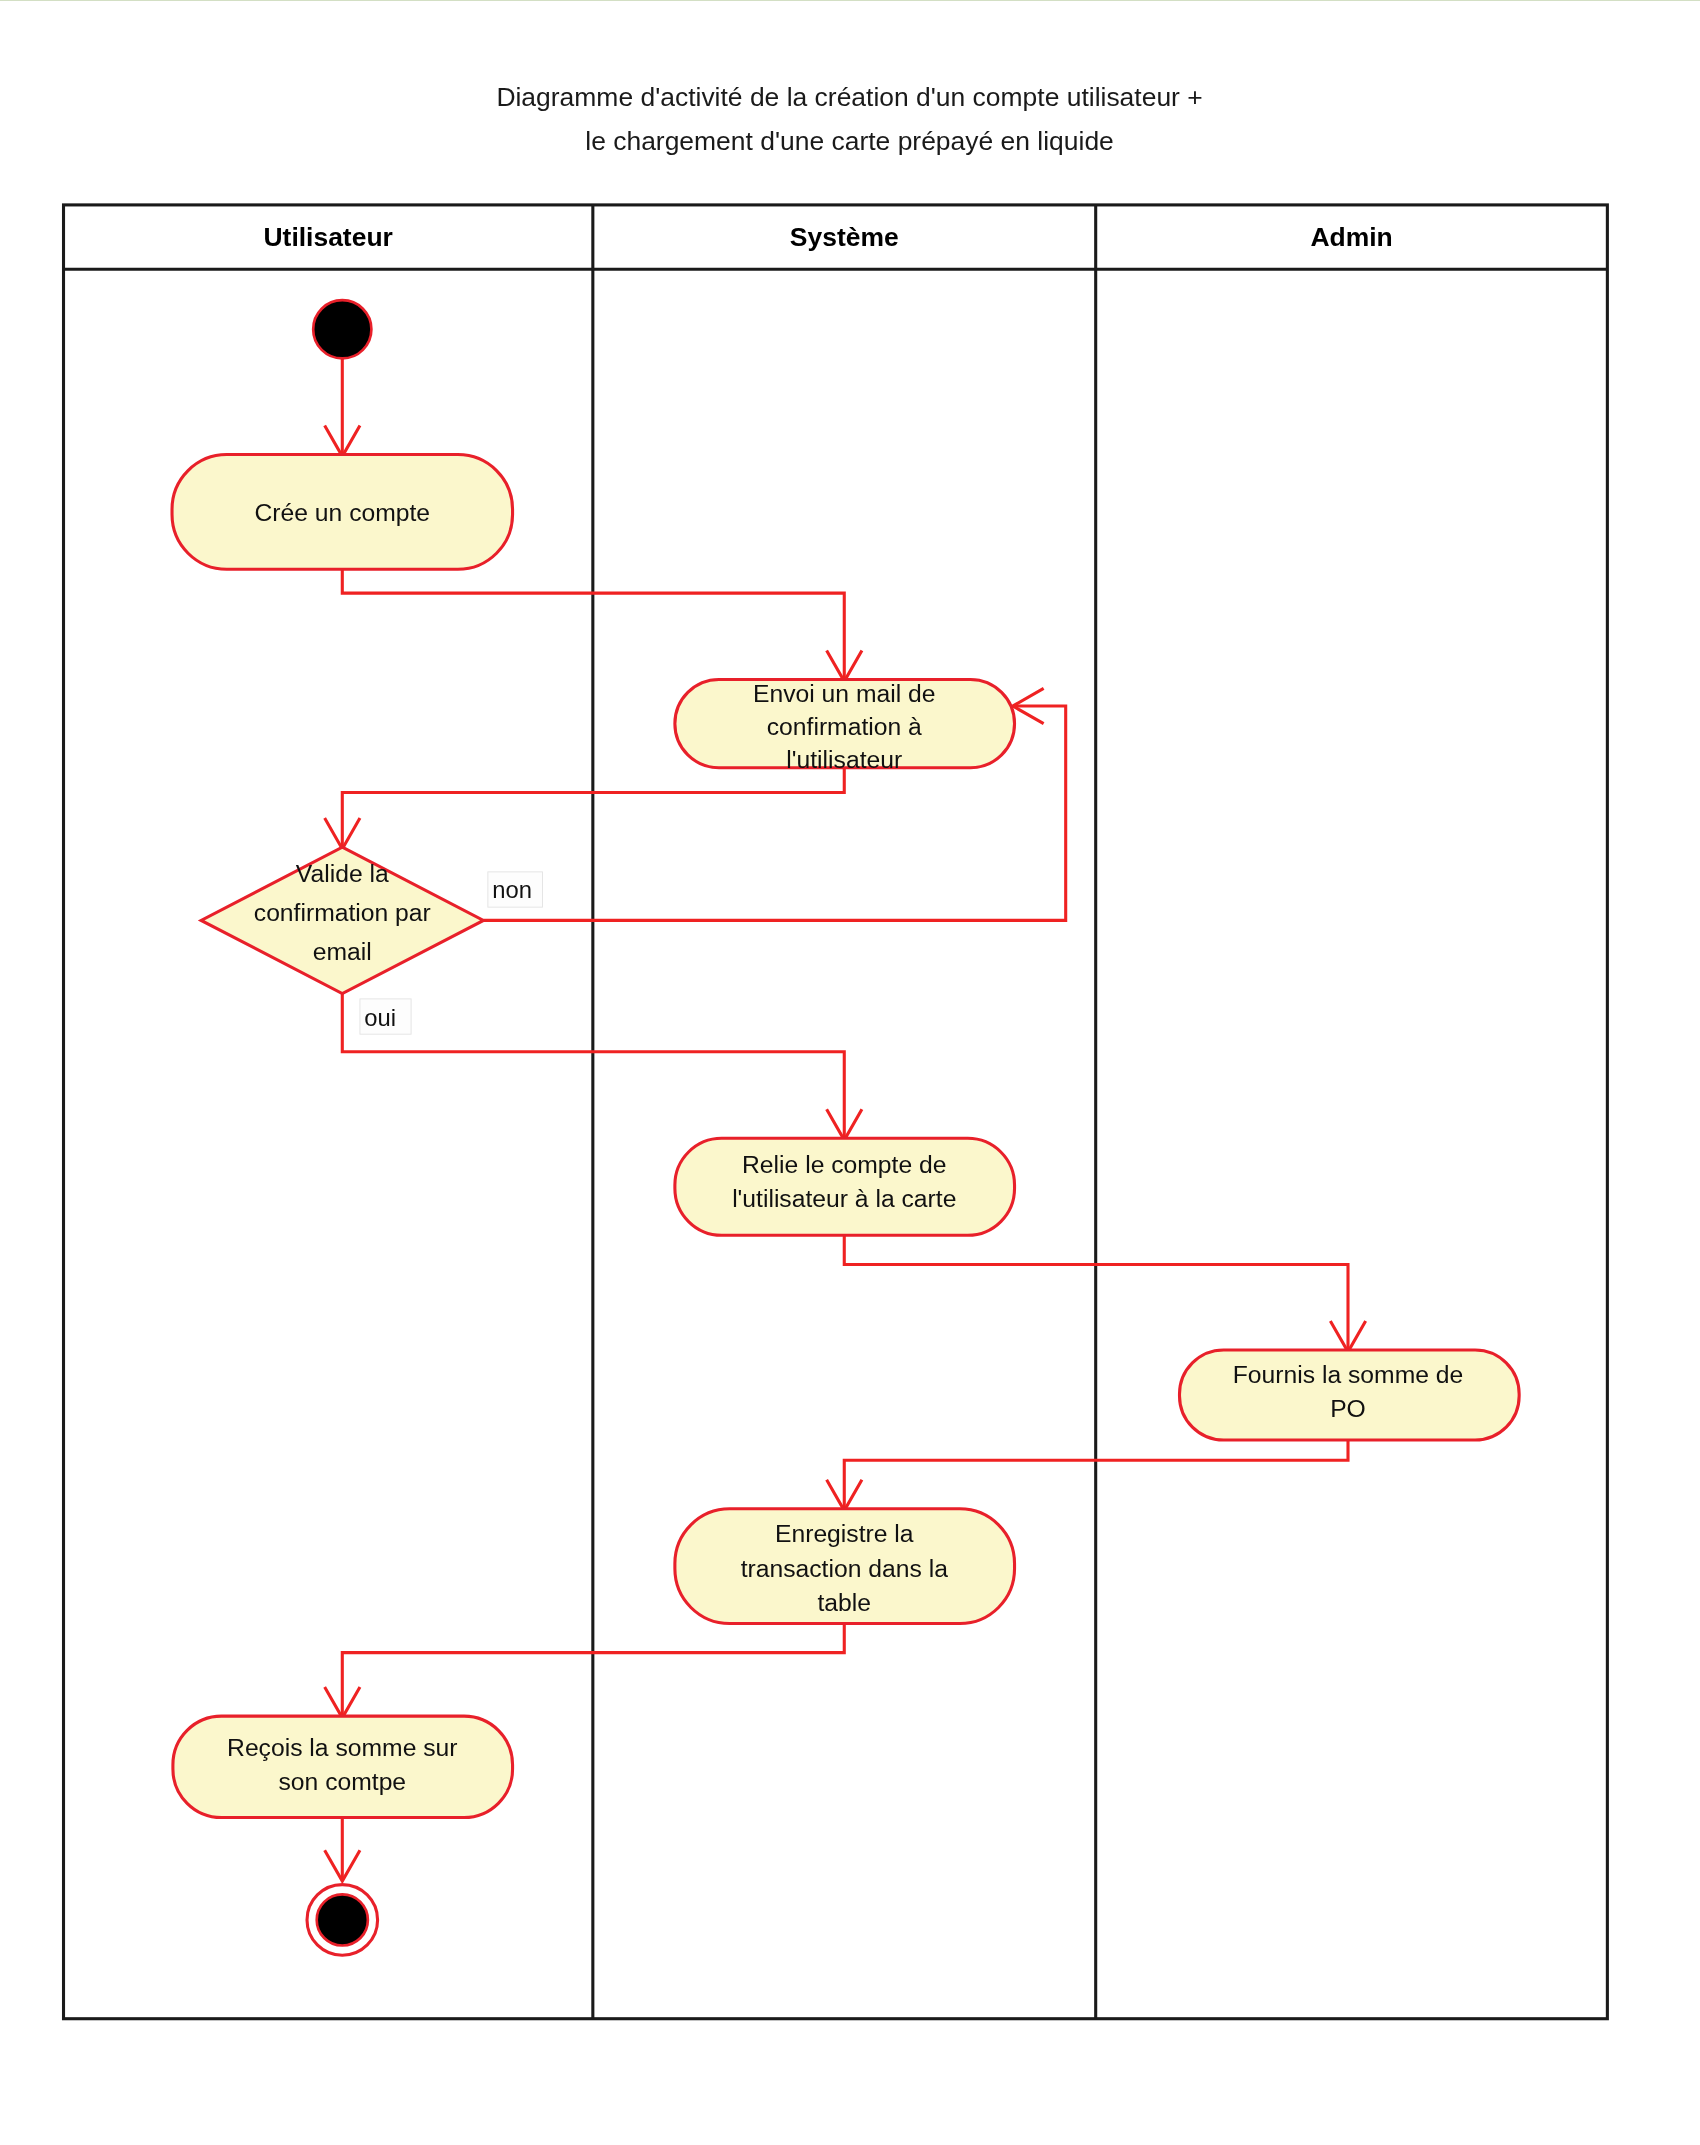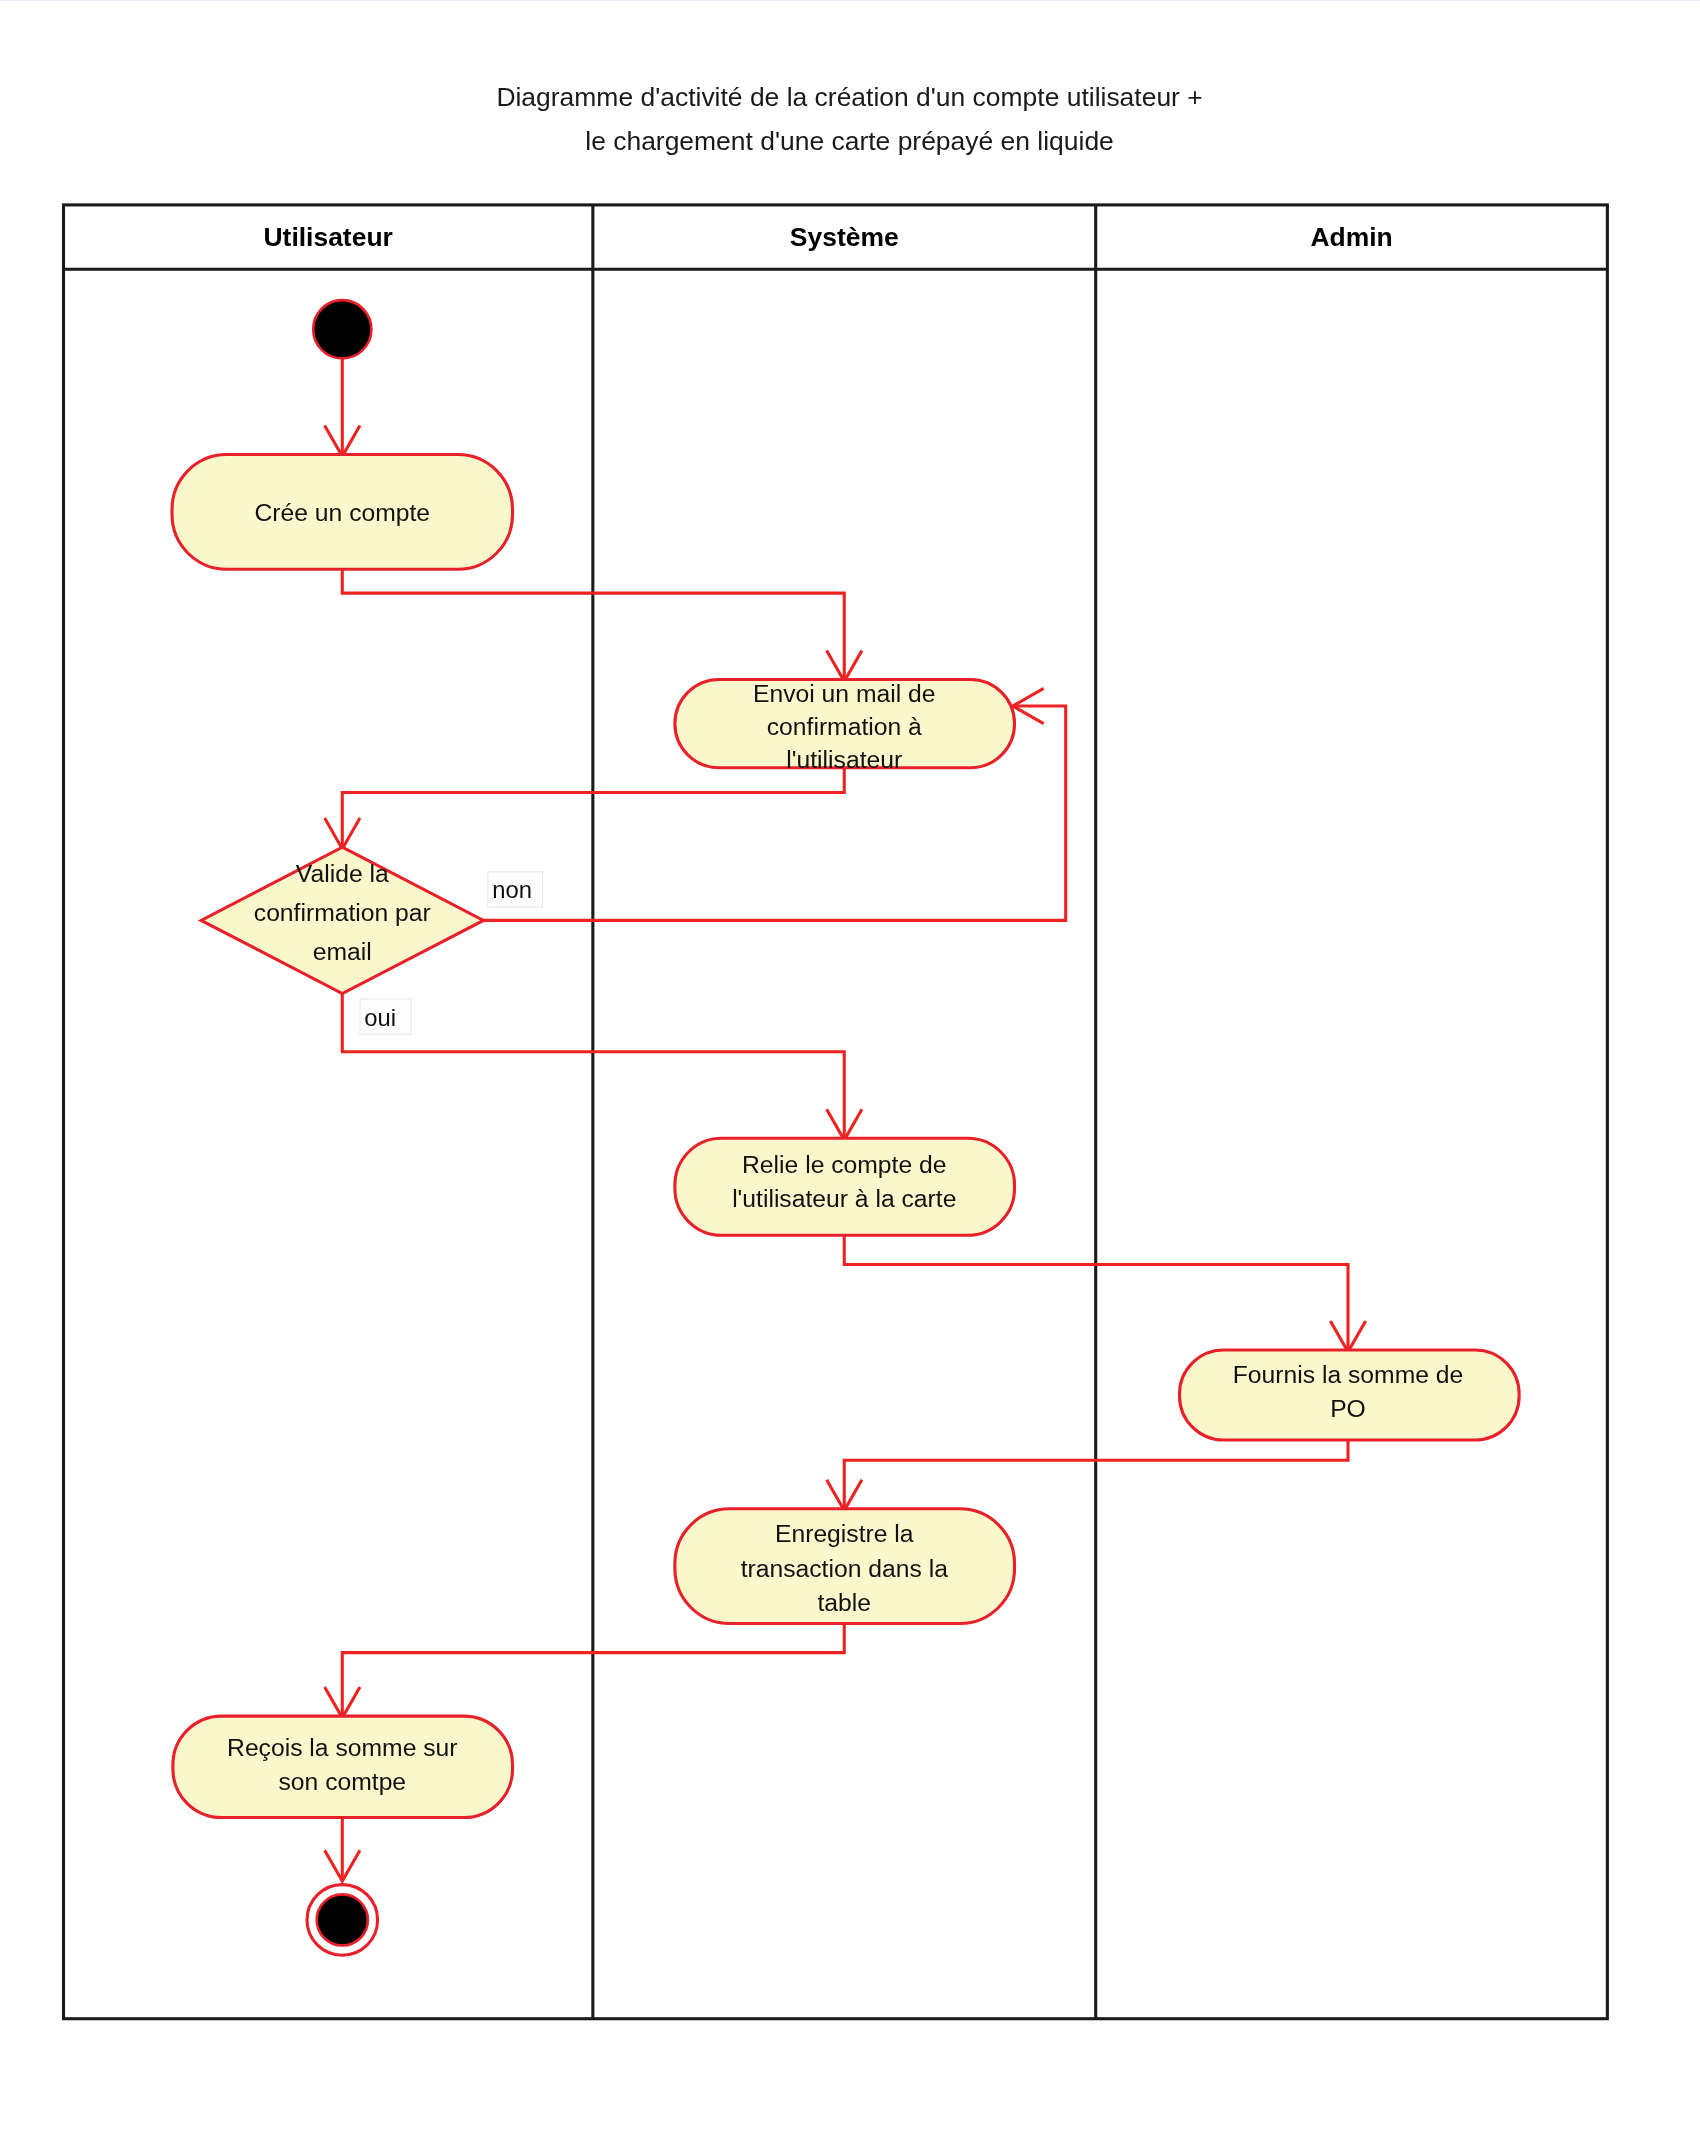--- a/index.html
+++ b/index.html
@@ -10,21 +10,21 @@
   body {
     width: 1700px;
     height: 2146px;
     font-family: "Liberation Sans", sans-serif;
     overflow: hidden;
   }
   #diagram-root {
     position: relative;
     width: 1700px;
     height: 2146px;
-    background: #c4b5fd;
+    background: #4d7c0f;
   }
   svg#uml-canvas {
     display: block;
     width: 1700px;
     height: 2146px;
   }
   .diagram-title {
     font-family: "Liberation Sans", sans-serif;
     font-size: 30px;
     fill: #1a1a1a;

